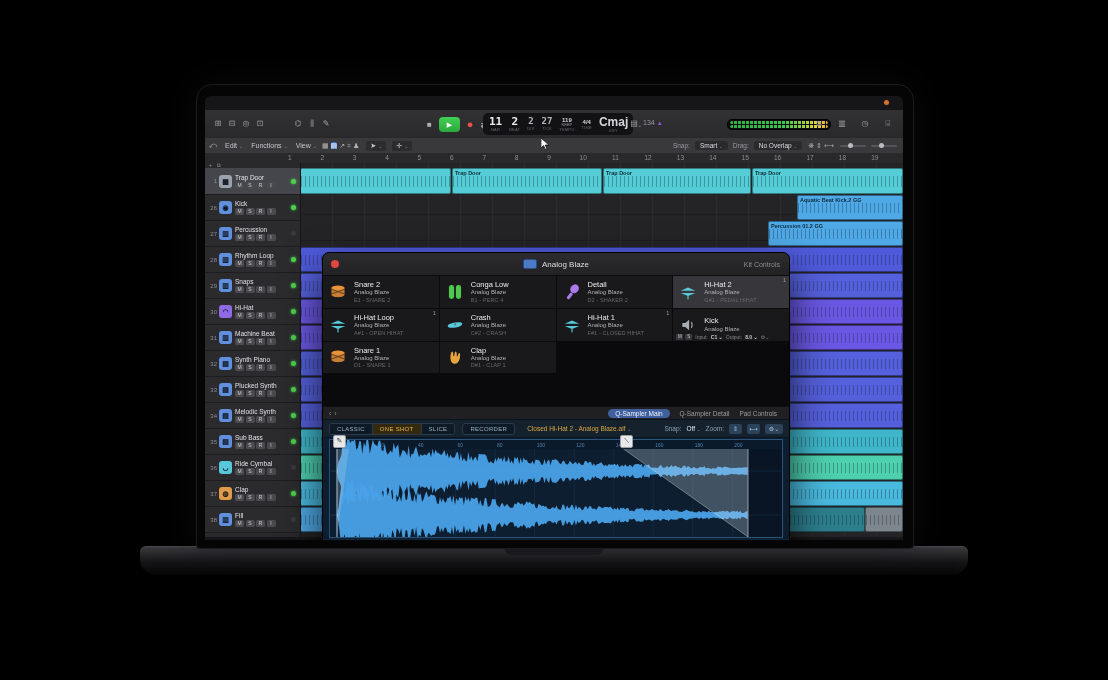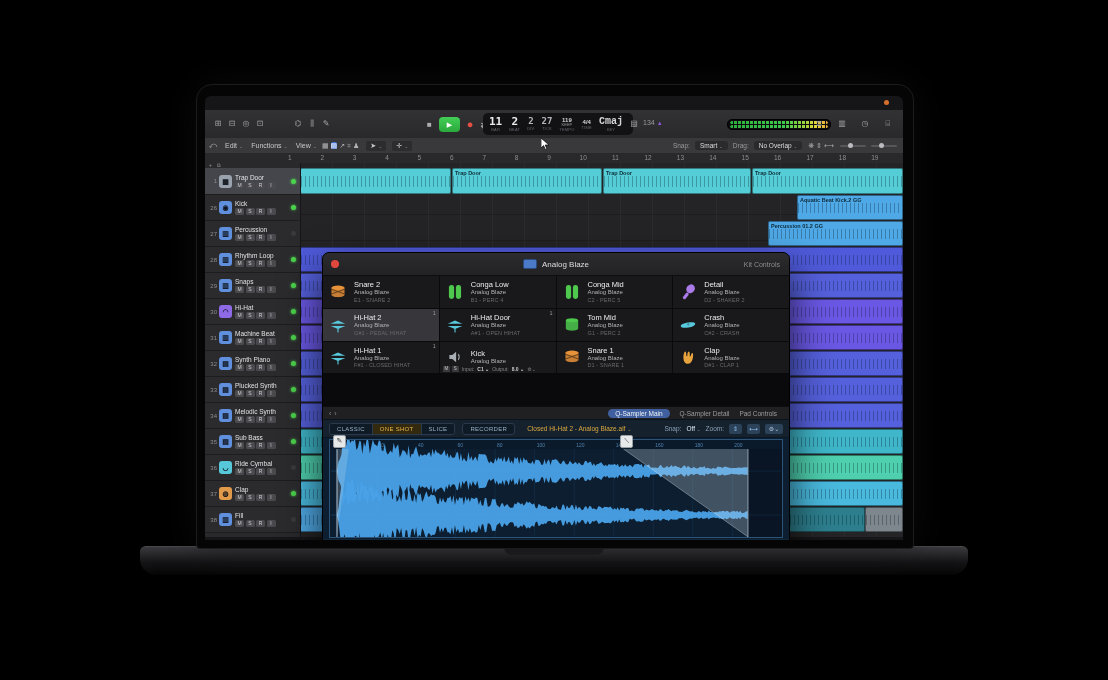--- a/index.html
+++ b/index.html
@@ -24,21 +24,21 @@
   .t-play{width:21px;height:15px;border-radius:4px;background:linear-gradient(#43cf55,#2aa93c);color:#fff;font-size:7px;text-align:center;line-height:15px;}
   .t-rec{color:#e84f44;font-size:11px;}
   .t-cyc{color:#aeaeb2;font-size:10px;}
   .lcd{position:absolute;left:278px;top:3px;width:138px;height:22px;background:#121214;border-radius:5px;display:flex;align-items:center;padding:0 6px;gap:7px;}
   .lcd-seg{display:flex;flex-direction:column;align-items:center;line-height:1;}
   .lcd-big{font-family:"DejaVu Sans Mono",monospace;font-size:11px;color:#ececf0;font-weight:bold;}
   .lcd-mid{font-family:"DejaVu Sans Mono",monospace;font-size:9px;color:#b4b4ba;font-weight:bold;}
   .lcd-lab{font-size:4px;color:#66666e;margin-top:1px;letter-spacing:.2px;}
   .lcd-sm{font-size:6px;color:#d6d6da;font-weight:bold;}
   .lcd-xs{font-size:4px;color:#9a9aa2;}
-  .lcd-key{font-size:10px;color:#d6d6da;font-weight:bold;font-family:Liberation Mono, monospace;}
+  .lcd-key{font-size:12px;color:#d6d6da;font-weight:bold;}
   .lcd-chev{color:#88888e;font-size:6px;margin-left:2px;}
   .cpu-badge{position:absolute;left:438px;top:9px;font-size:7px;color:#9a9aa0;}
   .cpu-tri{color:#8a5ae0;font-size:6px;margin-left:2px;}
   .meter{position:absolute;left:522px;top:9px;width:104px;height:11px;background:#0c0c0e;border-radius:5px;border:1px solid #000;padding:1px 2px;box-sizing:border-box;}
   .meter-bar{height:3px;border-radius:2px;margin-top:0px;
     background:linear-gradient(90deg,#2fae3e,#3ec84e 55%,#9ed43e 76%,#e8d63c 88%,#e8a83c);
     -webkit-mask:repeating-linear-gradient(90deg,#000 0 3px,transparent 3px 4px);}
   .meter-bar+.meter-bar{margin-top:1px;}
   .cb-right{position:absolute;right:8px;top:0;height:28px;display:flex;align-items:center;gap:9px;}
 
@@ -509,31 +509,20 @@
                   <rect x="2.6" y="1.8" width="4.6" height="12.4" rx="2.2"></rect>
                   <rect x="8.8" y="1.8" width="4.6" height="12.4" rx="2.2"></rect>
                 </svg></span>
               <span class="pad-tx">
                 <div class="pad-nm">Conga Low</div>
                 <div class="pad-kit">Analog Blaze</div>
                 <div class="pad-key">B1 - PERC 4</div>
               </span>
             </div>
             <div class="pad">
-              <span class="pad-ic" style="color: rgb(78, 201, 78);"><svg viewBox="0 0 16 16" fill="currentColor">
-                  <rect x="2.6" y="1.8" width="4.6" height="12.4" rx="2.2"></rect>
-                  <rect x="8.8" y="1.8" width="4.6" height="12.4" rx="2.2"></rect>
-                </svg></span>
-              <span class="pad-tx">
-                <div class="pad-nm">Conga Mid</div>
-                <div class="pad-kit">Analog Blaze</div>
-                <div class="pad-key">C2 - PERC 5</div>
-              </span>
-            </div>
-            <div class="pad">
               <span class="pad-ic" style="color: rgb(169, 122, 232);"><svg viewBox="0 0 16 16" fill="currentColor">
                   <ellipse cx="10.3" cy="5.2" rx="3.6" ry="4.2" transform="rotate(38 10.3 5.2)"></ellipse>
                   <rect x="4.6" y="8.2" width="2.8" height="6.6" rx="1.3" transform="rotate(38 6 11.5)"></rect>
                 </svg></span>
               <span class="pad-tx">
                 <div class="pad-nm">Detail</div>
                 <div class="pad-kit">Analog Blaze</div>
                 <div class="pad-key">D2 - SHAKER 2</div>
               </span>
             </div>
@@ -550,36 +539,25 @@
               </span>
               <span class="pad-badge">1</span>
             </div>
             <div class="pad">
               <span class="pad-ic" style="color: rgb(88, 200, 220);"><svg viewBox="0 0 16 16" fill="currentColor">
                   <path d="M1.5 6.8h13L8 4z"></path>
                   <path d="M1.5 8.8h13L8 11.6z"></path>
                   <rect x="7.5" y="11" width="1" height="3.6"></rect>
                 </svg></span>
               <span class="pad-tx">
-                <div class="pad-nm">Hi-Hat Door</div>
+                <div class="pad-nm">Hi-Hat Loop</div>
                 <div class="pad-kit">Analog Blaze</div>
                 <div class="pad-key">A#1 - OPEN HIHAT</div>
               </span>
               <span class="pad-badge">1</span>
-            </div>
-            <div class="pad">
-              <span class="pad-ic" style="color: rgb(78, 201, 78);"><svg viewBox="0 0 16 16" fill="currentColor">
-                  <path d="M2.5 3.8v7.4c0 1.1 2.5 1.9 5.5 1.9s5.5-.8 5.5-1.9V3.8z" opacity=".85"></path>
-                  <ellipse cx="8" cy="3.8" rx="5.5" ry="1.8"></ellipse>
-                </svg></span>
-              <span class="pad-tx">
-                <div class="pad-nm">Tom Mid</div>
-                <div class="pad-kit">Analog Blaze</div>
-                <div class="pad-key">G1 - PERC 2</div>
-              </span>
             </div>
             <div class="pad">
               <span class="pad-ic" style="color: rgb(88, 200, 220);"><svg viewBox="0 0 16 16" fill="currentColor">
                   <ellipse cx="8" cy="8" rx="6.6" ry="2.3" transform="rotate(-10 8 8)"></ellipse>
                   <circle cx="8.2" cy="7.4" r="1" fill="rgba(0,0,0,.35)"></circle>
                 </svg></span>
               <span class="pad-tx">
                 <div class="pad-nm">Crash</div>
                 <div class="pad-kit">Analog Blaze</div>
                 <div class="pad-key">C#2 - CRASH</div>

